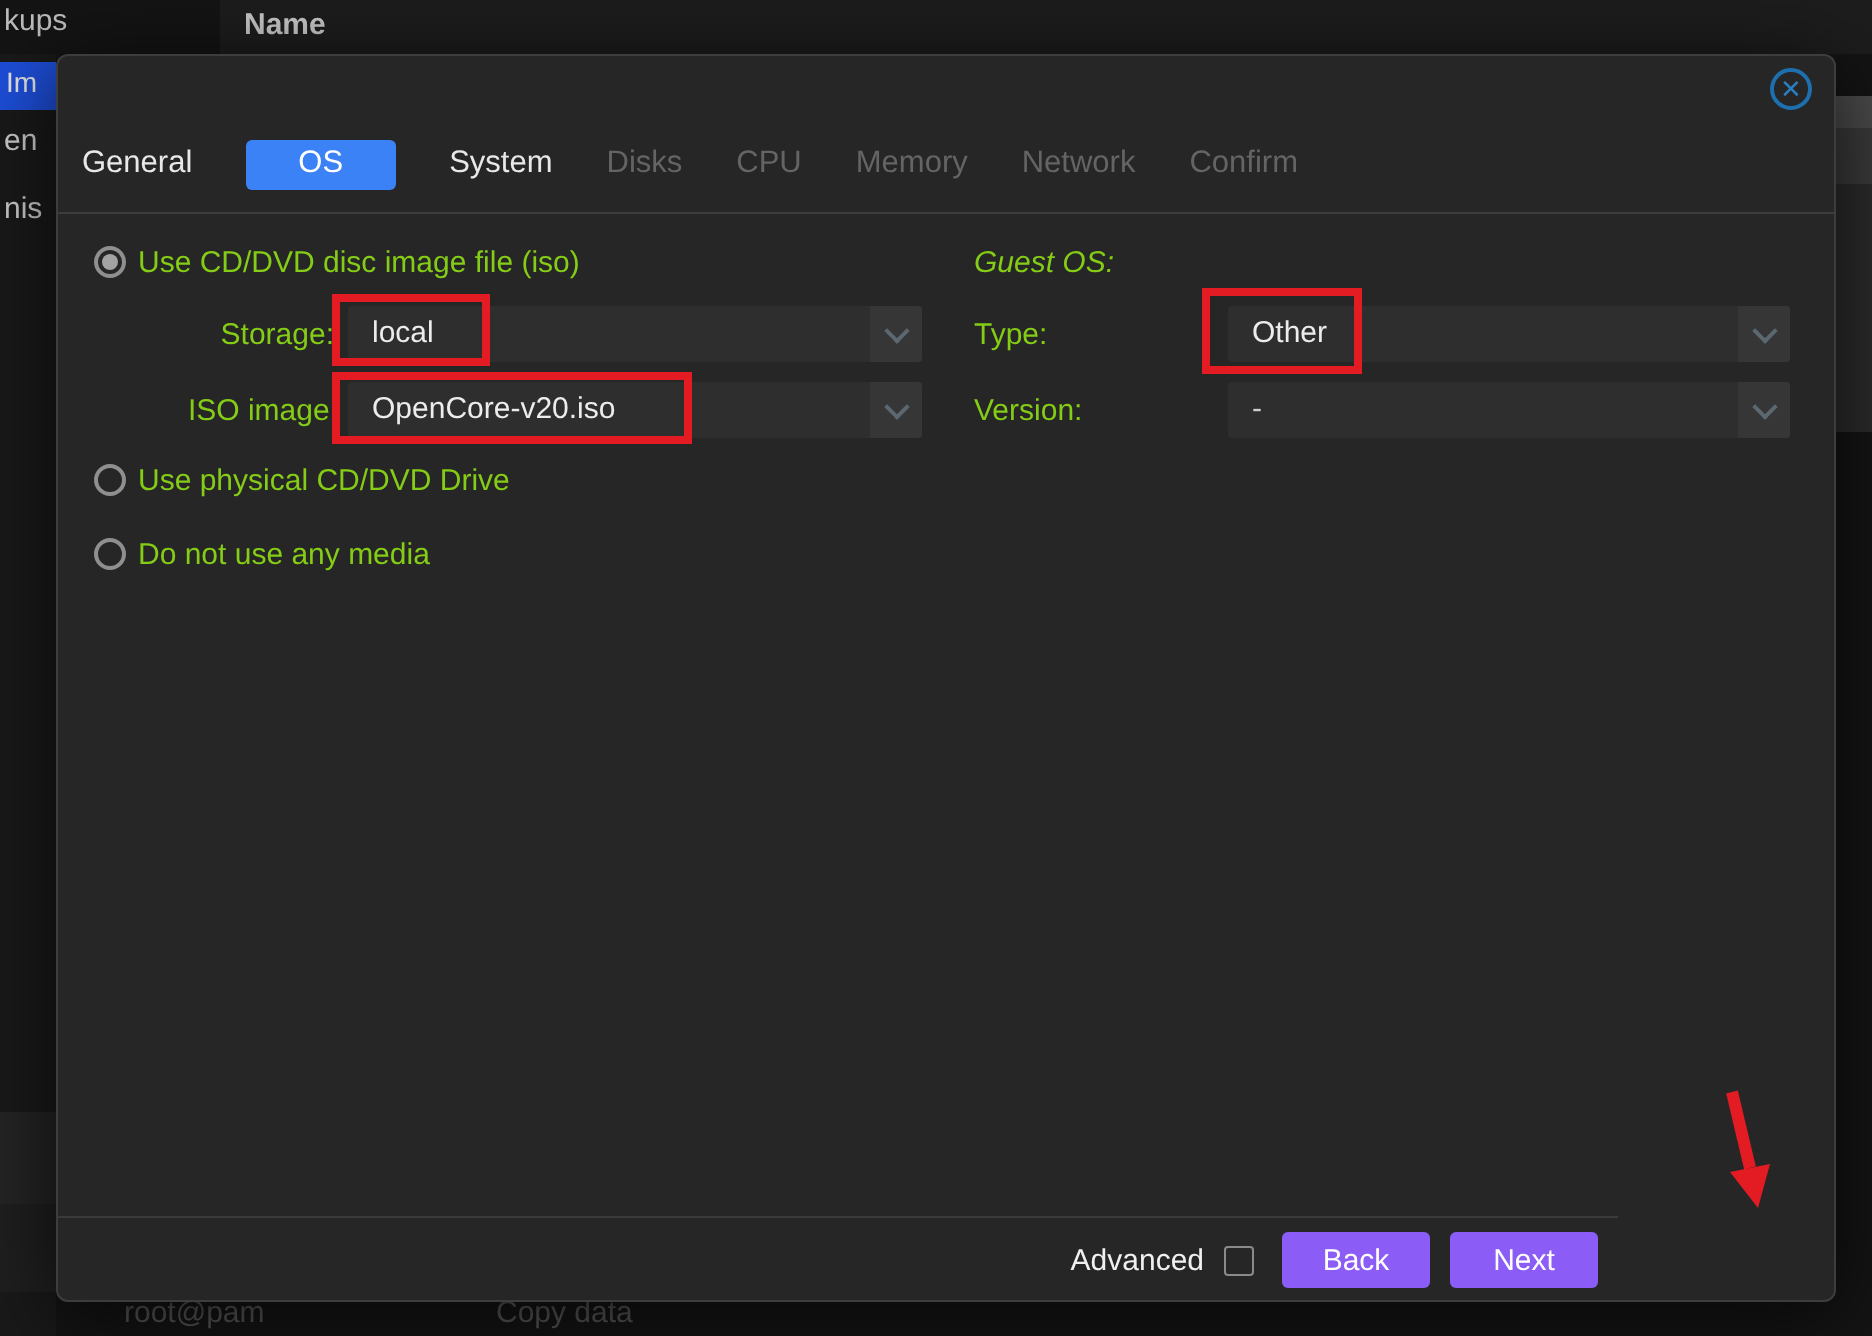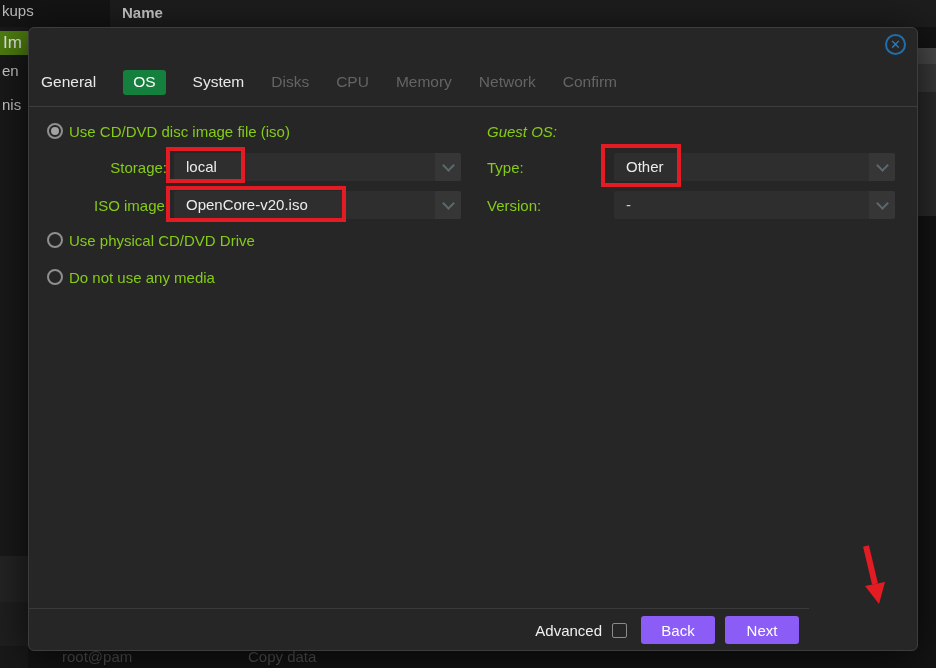--- a/index.html
+++ b/index.html
@@ -6,41 +6,41 @@
   html,body { width:936px; height:668px; overflow:hidden; background:#141414;
               font-family:"Liberation Sans", sans-serif; }
   .abs { position:absolute; }
   #stage { position:relative; width:936px; height:668px; }
 
   
   .bg-topbar   { left:110px; top:0; width:826px; height:27px; background:#1d1d1d; }
   .bg-colhdr   { left:122px; top:4px; color:#c7c7c7; font-size:15px; font-weight:bold; }
   .bg-topleft  { left:2px; top:2px; color:#bdbdbd; font-size:15px; }
   .bg-leftstrip{ left:0; top:27px; width:28px; height:641px; background:#191919; }
-  .bg-nav-sel  { left:0; top:31px; width:28px; height:24px; background:#4d7c0f;
-                 color:#e3e3e3; font-size:17px; padding:2px 0 0 3px; }
+  .bg-nav-sel  { left:0; top:31px; width:28px; height:24px; background:#1d4ed8;
+                 color:#e3e3e3; font-size:14px; padding:2px 0 0 3px; }
   .bg-nav-frag { color:#c9c9c9; font-size:15px; }
   .bg-rblock1  { left:918px; top:48px; width:18px; height:16px; background:#4a4a4a; }
   .bg-rblock2  { left:918px; top:64px; width:18px; height:28px; background:#3a3a3a; }
   .bg-rblock3  { left:918px; top:92px; width:18px; height:124px; background:#2b2b2b; }
   .bg-lpatch1  { left:0; top:556px; width:28px; height:46px; background:#242424; }
   .bg-lpatch2  { left:0; top:602px; width:28px; height:44px; background:#1f1f1f; }
   .bg-bottomtx { top:648px; color:#545454; font-size:15px; }
 
   
   .dialog { left:28px; top:27px; width:890px; height:624px; background:#262626;
             border:1px solid #3d3d3d; border-radius:6px;
             box-shadow:0 6px 40px rgba(0,0,0,.7); }
   .dlg-title { left:20px; top:10px; font-size:17px; color:#2595eb; }
   .dlg-close { right:11px; top:6px; width:21px; height:21px; border:2px solid #1d6fae;
                border-radius:50%; color:#2a7fc0; font-size:13px; line-height:17px;
                text-align:center; cursor:pointer; }
   .tabbar { left:12px; top:40px; height:28px; display:flex; align-items:center; gap:27px; }
   .tab { font-size:15.5px; color:#e8e8e8; cursor:pointer; }
-  .tab--active { background:#15803d; color:#fff; padding:3px 10px 4px; border-radius:3px; }
+  .tab--active { background:#3b82f6; color:#fff; padding:3px 26px 4px; border-radius:3px; }
   .tab--disabled { color:#646464;text-align:center; }
   .hdr-sep { left:0; top:78px; width:888px; height:0; border-top:1px solid #3d3d3d; }
 
   
   .lbl { font-size:15px; color:#84cc16; }
   .rlabel { position:absolute; text-align:right; }
   .radio { position:absolute; width:16px; height:16px; border:2px solid #8f8f8f;
            border-radius:50%; }
   .radio--on::after { content:''; display:block; width:8px; height:8px; margin:2px;
                       background:#a3a3a3; border-radius:50%; }

